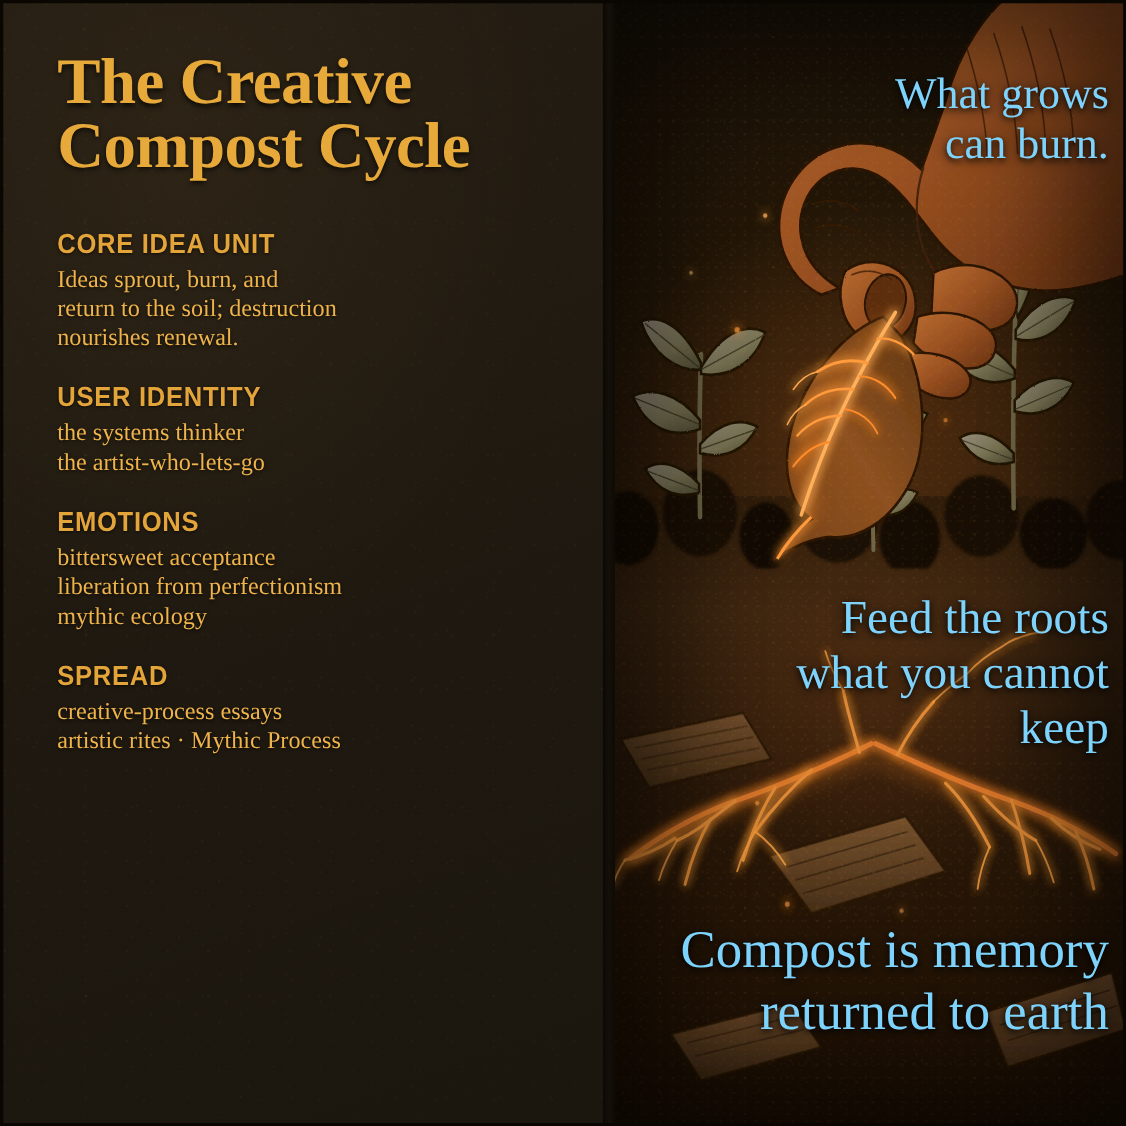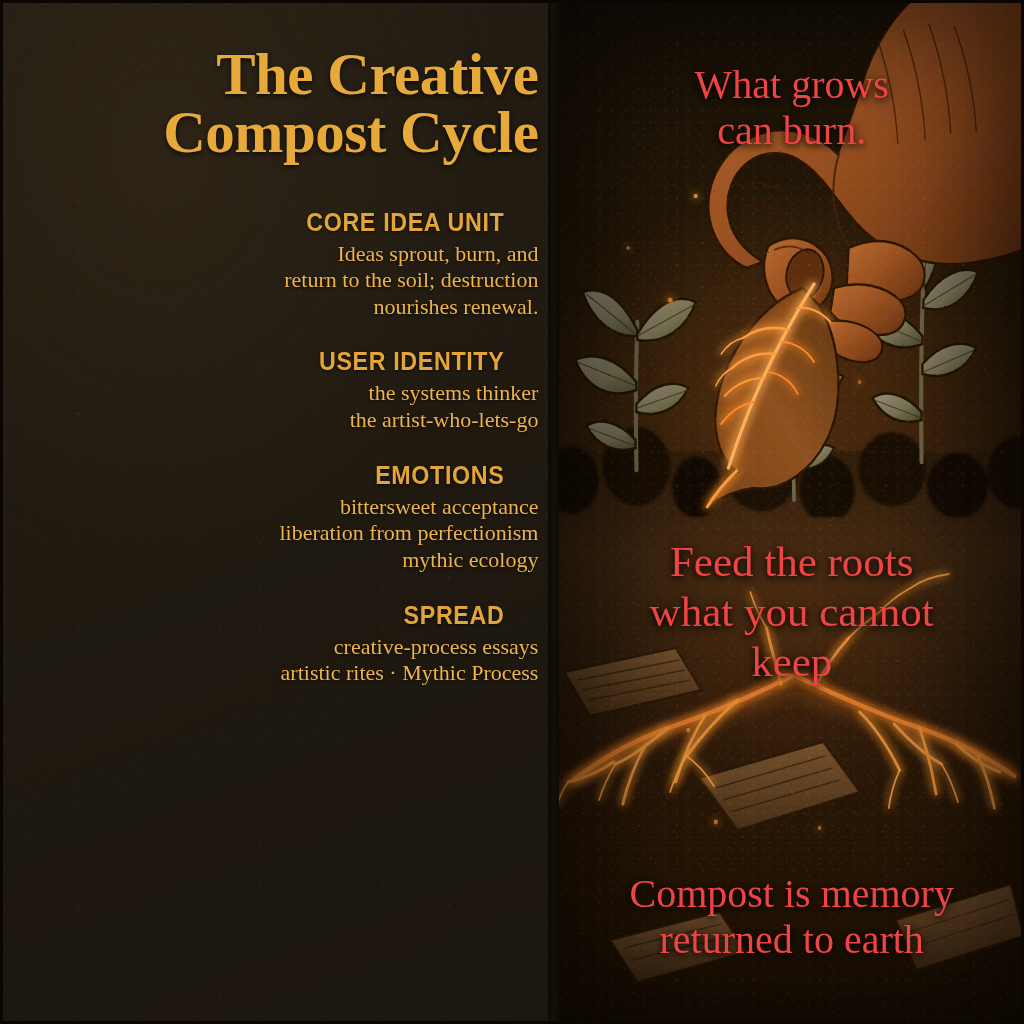--- a/index.html
+++ b/index.html
@@ -16,21 +16,20 @@
 
   
   .left-panel{
     position:relative;
     width:596px; height:1024px;
     background:
       radial-gradient(ellipse 90% 60% at 30% 15%, rgba(70,54,30,.30), rgba(0,0,0,0) 70%),
       linear-gradient(160deg,#241d13 0%,#201a11 40%,#1b160e 100%);
     padding:46px 10px 20px 52px;
     overflow:hidden;
-    text-align:right;
   }
   .left-panel::after{
     content:""; position:absolute; inset:0; pointer-events:none;
     background-image:
       radial-gradient(circle at 13% 9%, rgba(255,210,140,.045) 0 1px, transparent 1px),
       radial-gradient(circle at 47% 27%, rgba(255,210,140,.04) 0 1px, transparent 1px),
       radial-gradient(circle at 78% 44%, rgba(255,210,140,.04) 0 1px, transparent 1px),
       radial-gradient(circle at 26% 63%, rgba(255,210,140,.04) 0 1px, transparent 1px),
       radial-gradient(circle at 66% 81%, rgba(255,210,140,.04) 0 1px, transparent 1px),
       radial-gradient(circle at 35% 93%, rgba(255,210,140,.035) 0 1px, transparent 1px);
@@ -138,31 +137,31 @@
   .vignette{
     position:absolute; inset:0; pointer-events:none;
     box-shadow:inset 0 0 120px 40px rgba(0,0,0,.62);
   }
 
   svg.art{ position:absolute; inset:0; width:100%; height:100%; }
 
   
   .cap{
     position:absolute; left:0; width:100%;
-    text-align:center;
+    text-align:right;
     font-family:"Liberation Serif", serif;
-    color:#ef4444;
+    color:#7dd3fc;
     text-shadow:0 2px 6px rgba(0,0,0,.9), 0 0 16px rgba(0,0,0,.6);
     z-index:9;
     padding:0 16px;
   }
   .cap .cline{ display:block; }
   #cap-top{ top:62px; font-size:40px; line-height:1.14; }
   #cap-mid{ top:537px; font-size:43px; line-height:1.16; }
-  #cap-bot{ top:836px; font-size:40px; line-height:1.16;margin-top:35px; }
+  #cap-bot{ top:836px; font-size:48px; line-height:1.16; }
 
   .frame{
     position:absolute; inset:0; pointer-events:none; z-index:20;
     border:3px solid #0a0703;
   }
 </style>
 </head>
 <body>
 
 <div class="poster">

